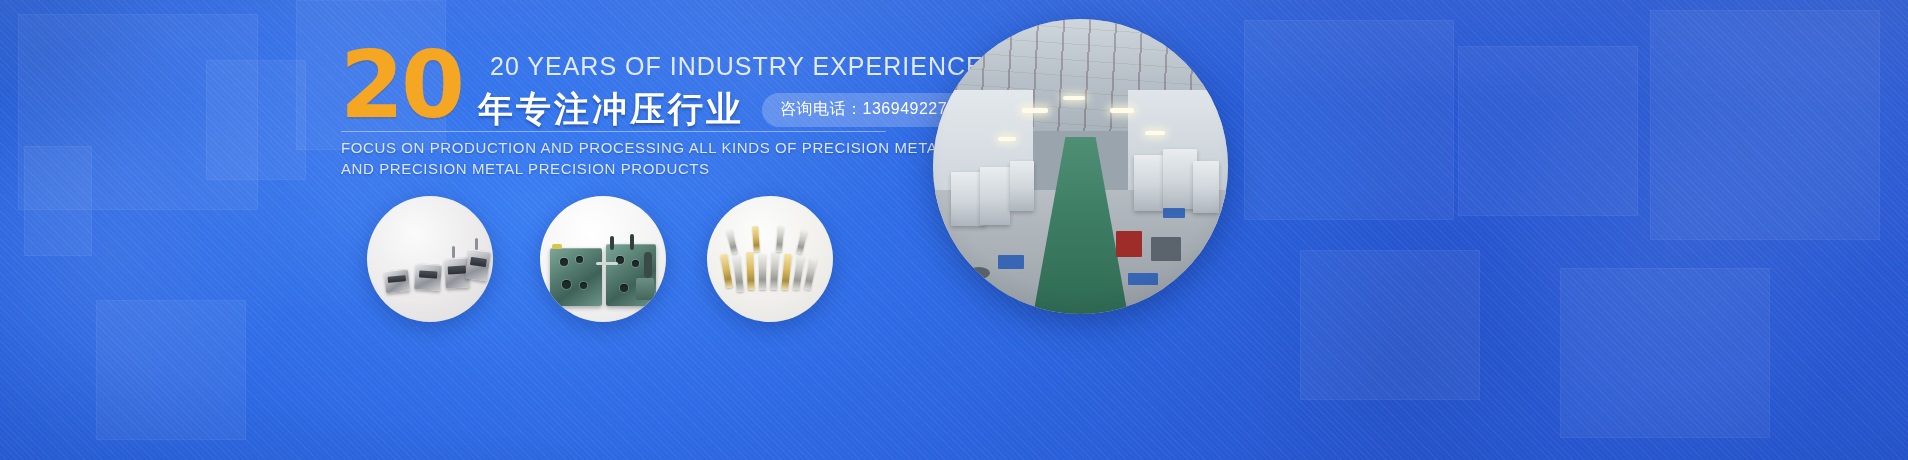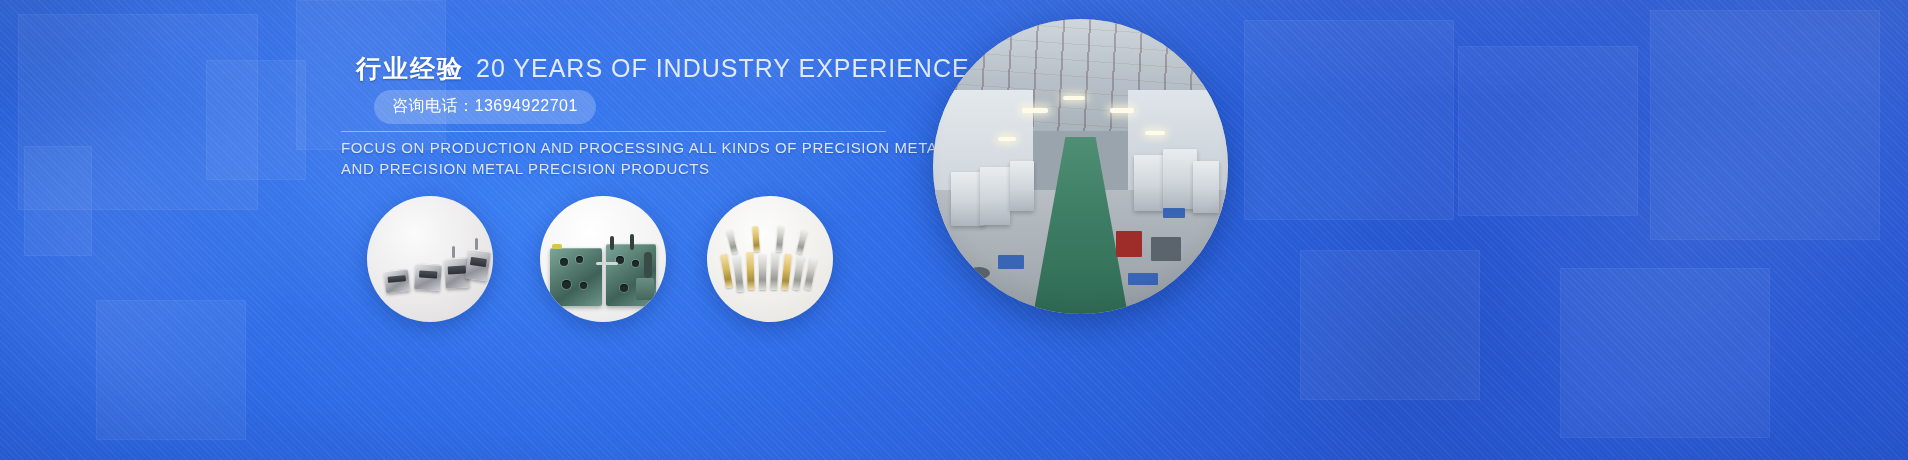--- a/index.html
+++ b/index.html
@@ -248,28 +248,29 @@
     <i style="left:1560px;top:268px; width:210px; height:170px;"></i>
     <i style="left:96px;  top:300px; width:150px; height:140px;"></i>
   </div>
 
   <div class="bg-stripes"></div>
   <div class="bg-vignette"></div>
 
   <div class="content">
 
     <div class="headline">
+      <div class="big20">20</div>
 
       <div class="head-right">
         <div class="line1">
-          <span class="cn-small">行业经验</span>
           <span class="en-head">20 YEARS OF INDUSTRY EXPERIENCE</span>
         </div>
 
         <div class="line2">
+          <span class="cn-big">年专注冲压行业</span>
           <span class="phone-pill">咨询电话：13694922701</span>
         </div>
       </div>
     </div>
 
     <div class="rule"></div>
 
     <div class="subtext">
       <div>FOCUS ON PRODUCTION AND PROCESSING ALL KINDS OF PRECISION METAL STAMPING MOLDS</div>
       <div>AND PRECISION METAL PRECISION PRODUCTS</div>

